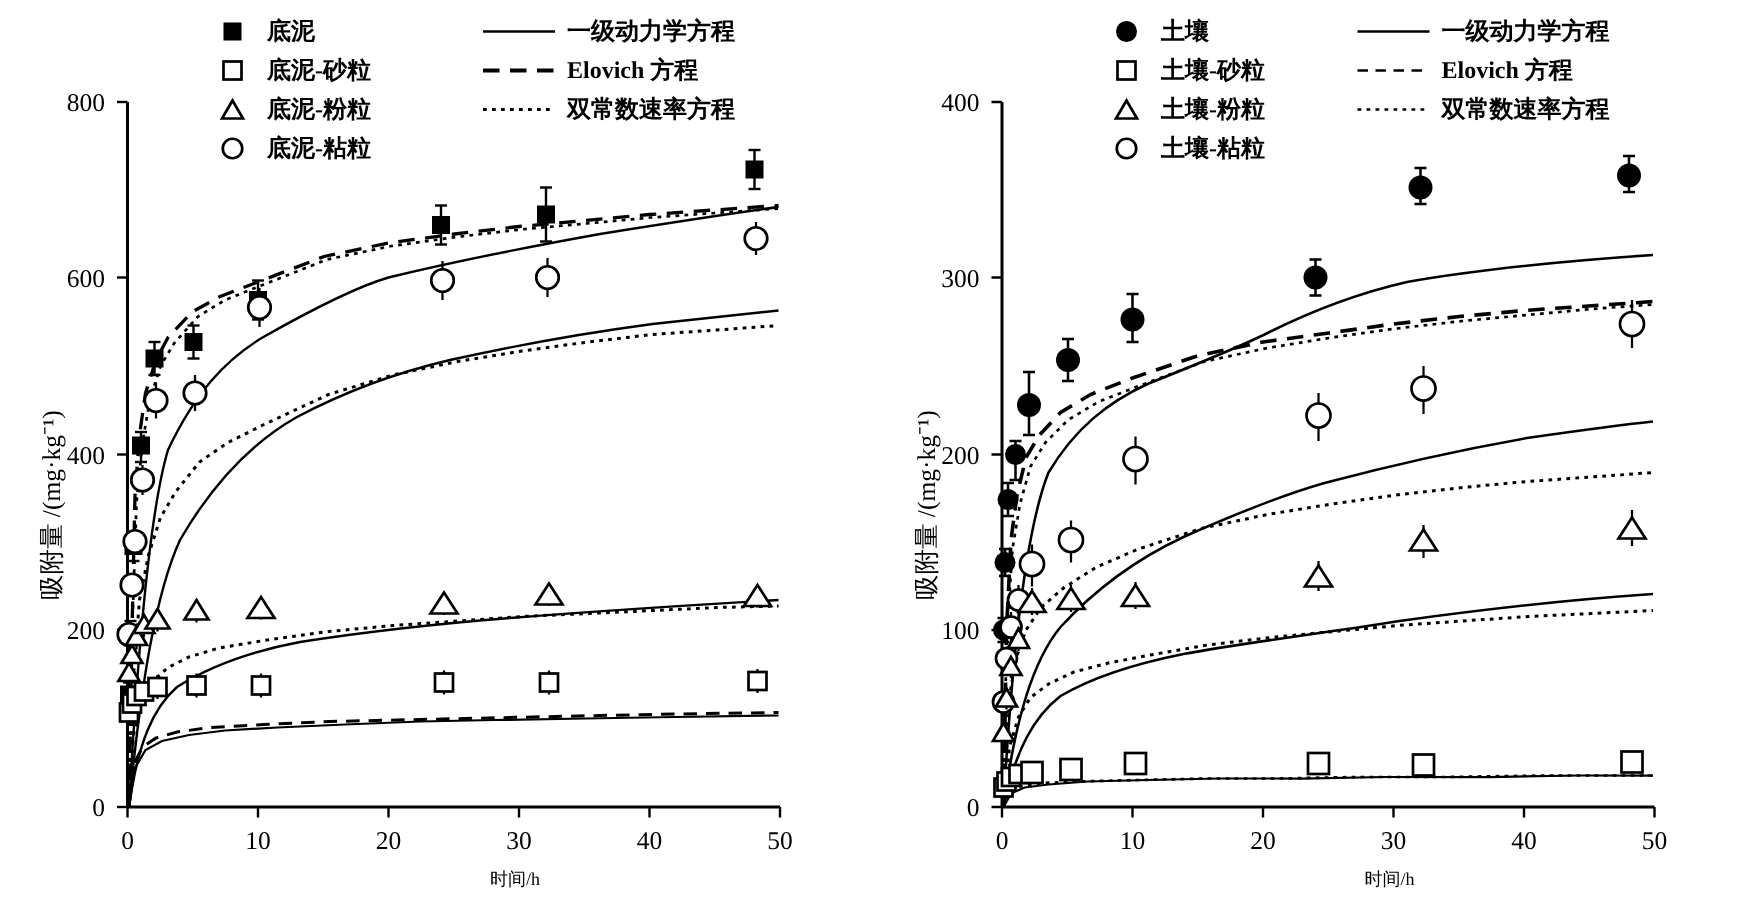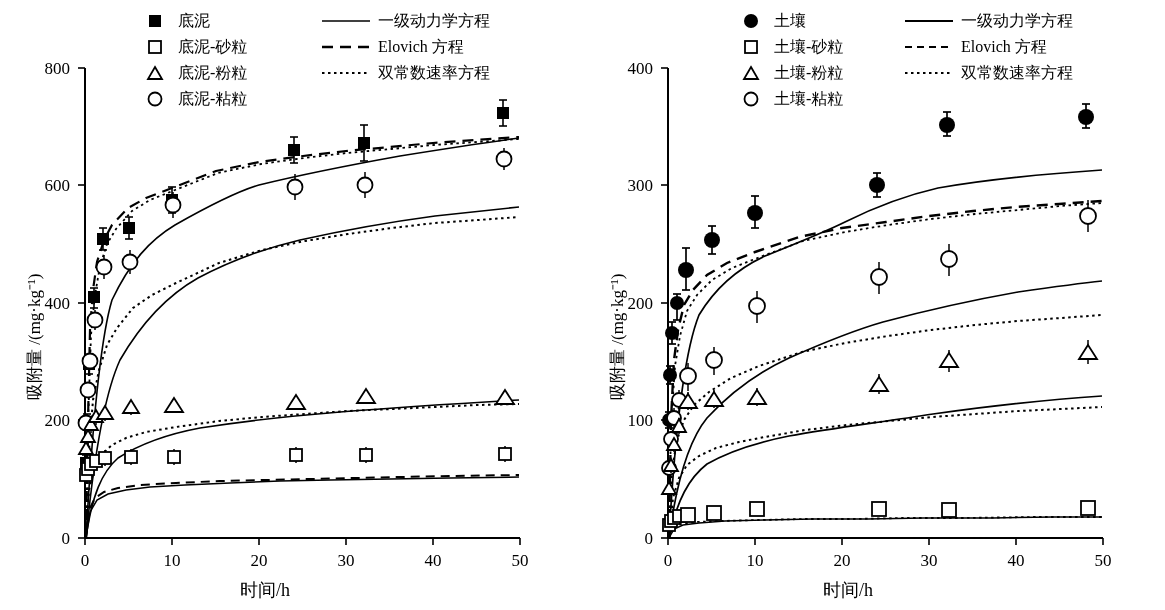--- a/index.html
+++ b/index.html
@@ -13,29 +13,29 @@
     position:absolute;
     transform:rotate(-90deg);
     transform-origin:left top;
     white-space:nowrap;
     font-size:17px;
     font-family:"Liberation Serif",serif;
   }
   .xlab{
     position:absolute;
     white-space:nowrap;
-    font-size:18px;
-    text-align:left;
+    font-size:12px;
+    text-align:right;
   }
   .legend{
     position:absolute;
     font-size:16px;
     font-family:"Liberation Serif",serif;
   }
-  .legrow{display:flex;align-items:center;height:26px;}
+  .legrow{display:flex;align-items:center;height:26px;font-weight:bold;}
   .legmark{width:34px;height:20px;display:flex;align-items:center;justify-content:center;}
   .legtext{margin-left:6px;white-space:nowrap;}
   .legcol{position:absolute;}
 </style>
 </head>
 <body>
 
 <div id="wrap">
 
   <div class="panel left">

